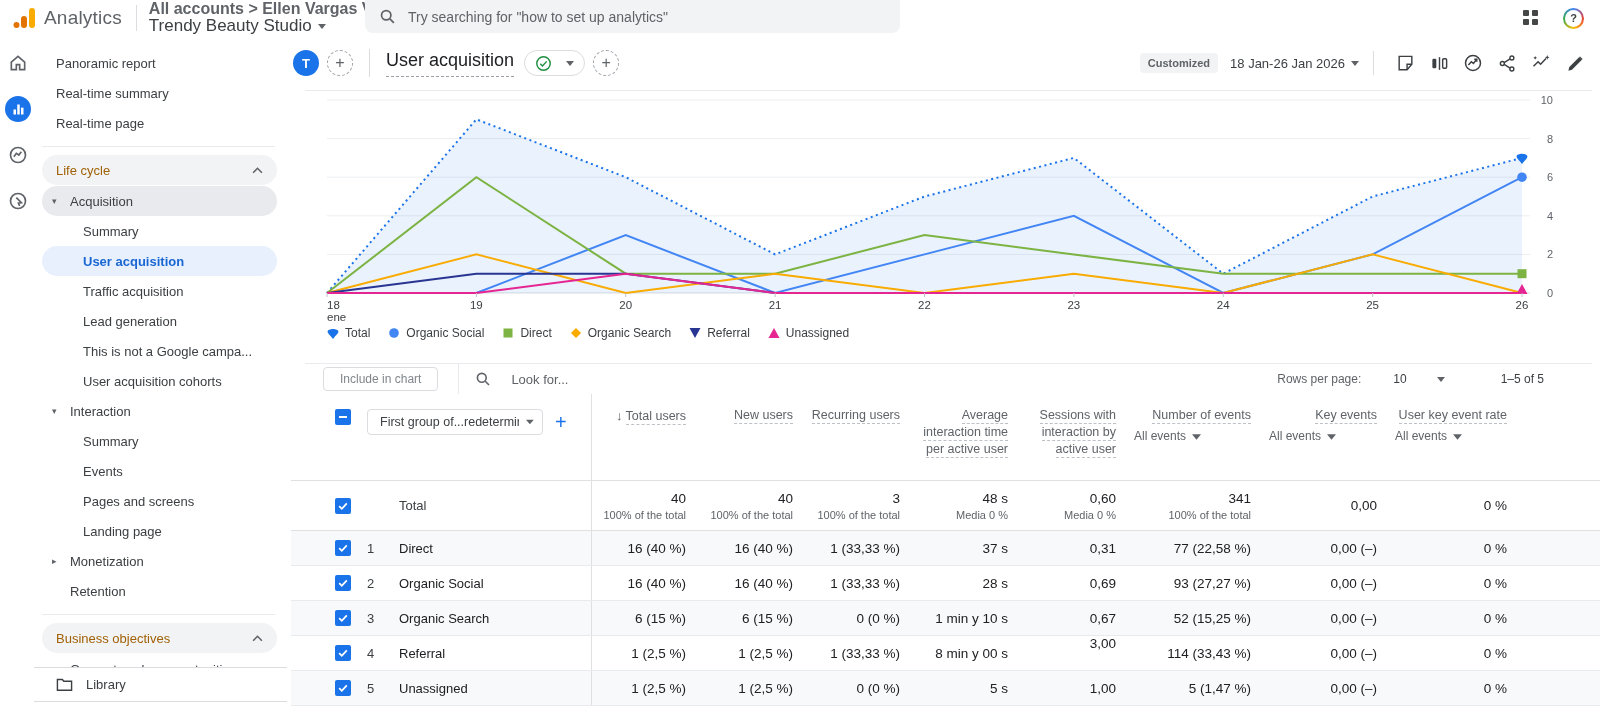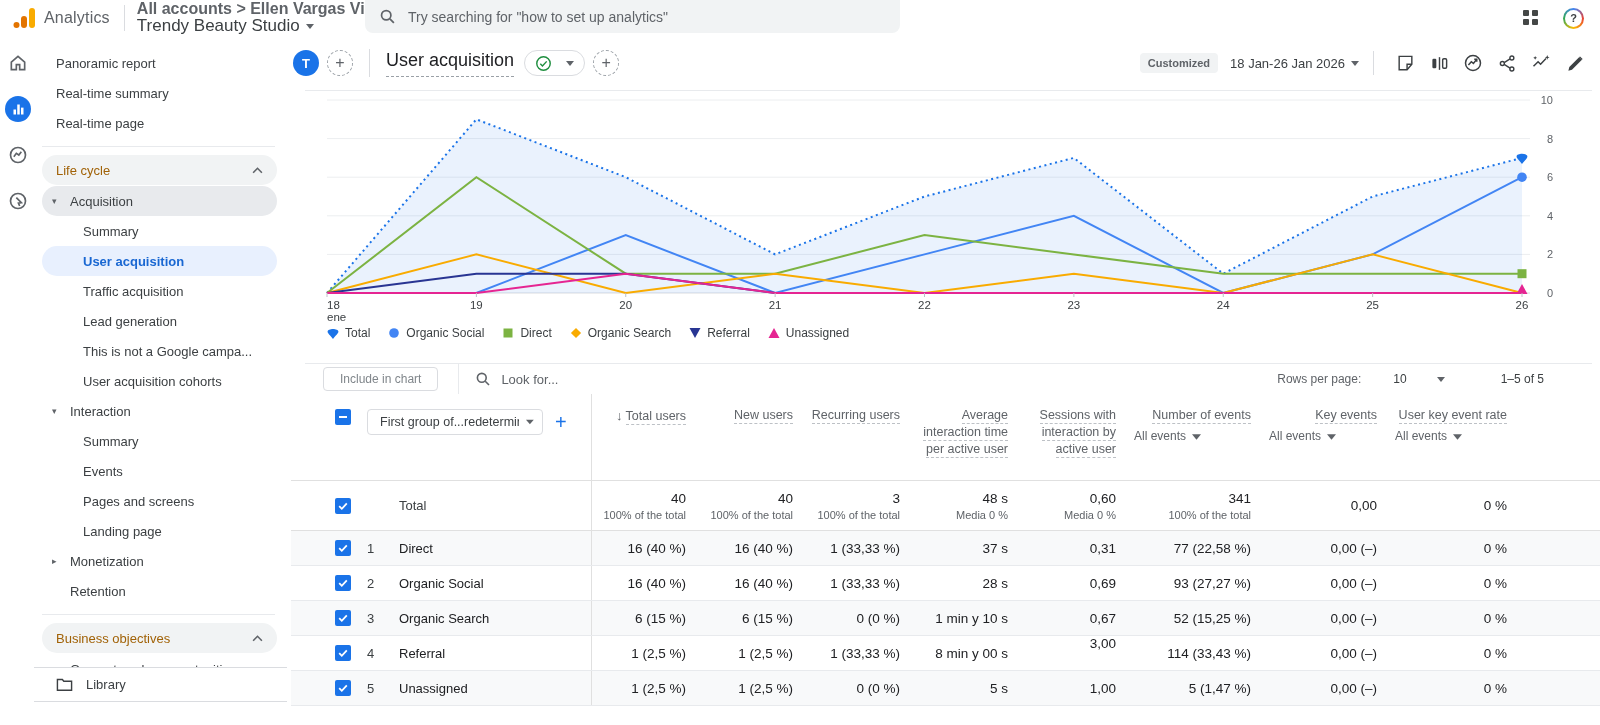--- a/index.html
+++ b/index.html
@@ -3,21 +3,21 @@
 <meta charset="utf-8">
 <style>
   * { margin:0; padding:0; box-sizing:border-box; }
   html,body { width:1600px; height:725px; overflow:hidden; }
   body { font-family:"Liberation Sans", sans-serif; background:#fff; color:#202124; position:relative; }
 
   
   .topbar { position:absolute; top:0; left:0; right:0; height:36px; background:#fff; display:flex; align-items:center; }
   .logo-block { display:flex; align-items:center; padding-left:12px; }
   .logo-block svg { display:block; }
-  .product-name { font-size:16px; color:#5f6368; margin-left:8px; letter-spacing:.2px; }
+  .product-name { font-size:19px; color:#5f6368; margin-left:8px; letter-spacing:.2px; }
   .top-divider { width:1px; height:26px; background:#dadce0; margin:0 12px 0 14px; }
   .account-block { display:flex; flex-direction:column; justify-content:center; line-height:1.1; }
   .breadcrumb { font-size:16px; color:#5f6368;font-weight:bold; }
   .property-row { display:flex; align-items:center; font-size:17px; color:#3c4043; }
   .caret { width:0; height:0; border-left:4px solid transparent; border-right:4px solid transparent; border-top:5px solid #5f6368; display:inline-block; margin-left:6px; }
   .searchbar { position:absolute; left:365px; top:0; width:535px; height:33px; background:#f1f3f4; border-radius:0 0 8px 8px; display:flex; align-items:center; padding:0 14px; }
   .searchbar .ph { font-size:14px; color:#5f6368; margin-left:12px; }
   .top-right { position:absolute; right:16px; top:0; height:36px; display:flex; align-items:center; gap:24px; }
   .apps-grid { width:16px; height:16px; display:grid; grid-template-columns:6px 6px; grid-template-rows:6px 6px; gap:3px; }
   .apps-grid span { background:#444746; border-radius:1px; }
@@ -65,21 +65,21 @@
   .chart-wrap { position:absolute; top:54px; left:0; right:0; height:273px; }
   .chart-topline { position:absolute; top:0; left:14px; right:8px; height:1px; background:#e8eaed; }
   .legend { position:absolute; left:36px; top:236px; display:flex; align-items:center; gap:18px; }
   .legend-item { display:flex; align-items:center; gap:6px; font-size:12px; color:#3c4043; cursor:pointer; }
 
   
   .tbl-toolbar { position:absolute; top:327px; left:0; right:0; height:31px; }
   .tbl-toolbar .inner { position:absolute; left:14px; right:8px; top:0; bottom:0; border-top:1px solid #e8eaed; display:flex; align-items:center; }
   .include-btn { margin-left:18px; height:24px; border:1px solid #dadce0; border-radius:4px; background:#fff; color:#80868b; font-size:12px; padding:0 16px; font-family:inherit; }
   .tb-vdiv { width:1px; height:30px; background:#e8eaed; margin-left:20px; }
-  .look-for { display:flex; align-items:center; margin-left:16px; gap:10px; color:#5f6368; font-size:13px; flex:1; }
+  .look-for { display:flex; align-items:center; margin-left:16px; gap:20px; color:#5f6368; font-size:13px; flex:1; }
   .pagination { display:flex; align-items:center; gap:24px; font-size:12px; color:#3c4043; padding-right:48px; }
   .pag-label { color:#5f6368; }
   .pag-range { margin-left:32px; }
   .pag-value { margin-left:8px; }
 
   
   .tbl { position:absolute; top:358px; left:0; right:0; bottom:0; font-size:13px; }
   .tgrid { display:grid; grid-template-columns:76px 28px 196px 107px 107px 107px 108px 108px 135px 126px 130px; }
   .thead { height:87px; border-bottom:1px solid #e0e0e0; }
   .cb-cell { display:flex; justify-content:flex-end; padding-right:16px; }

